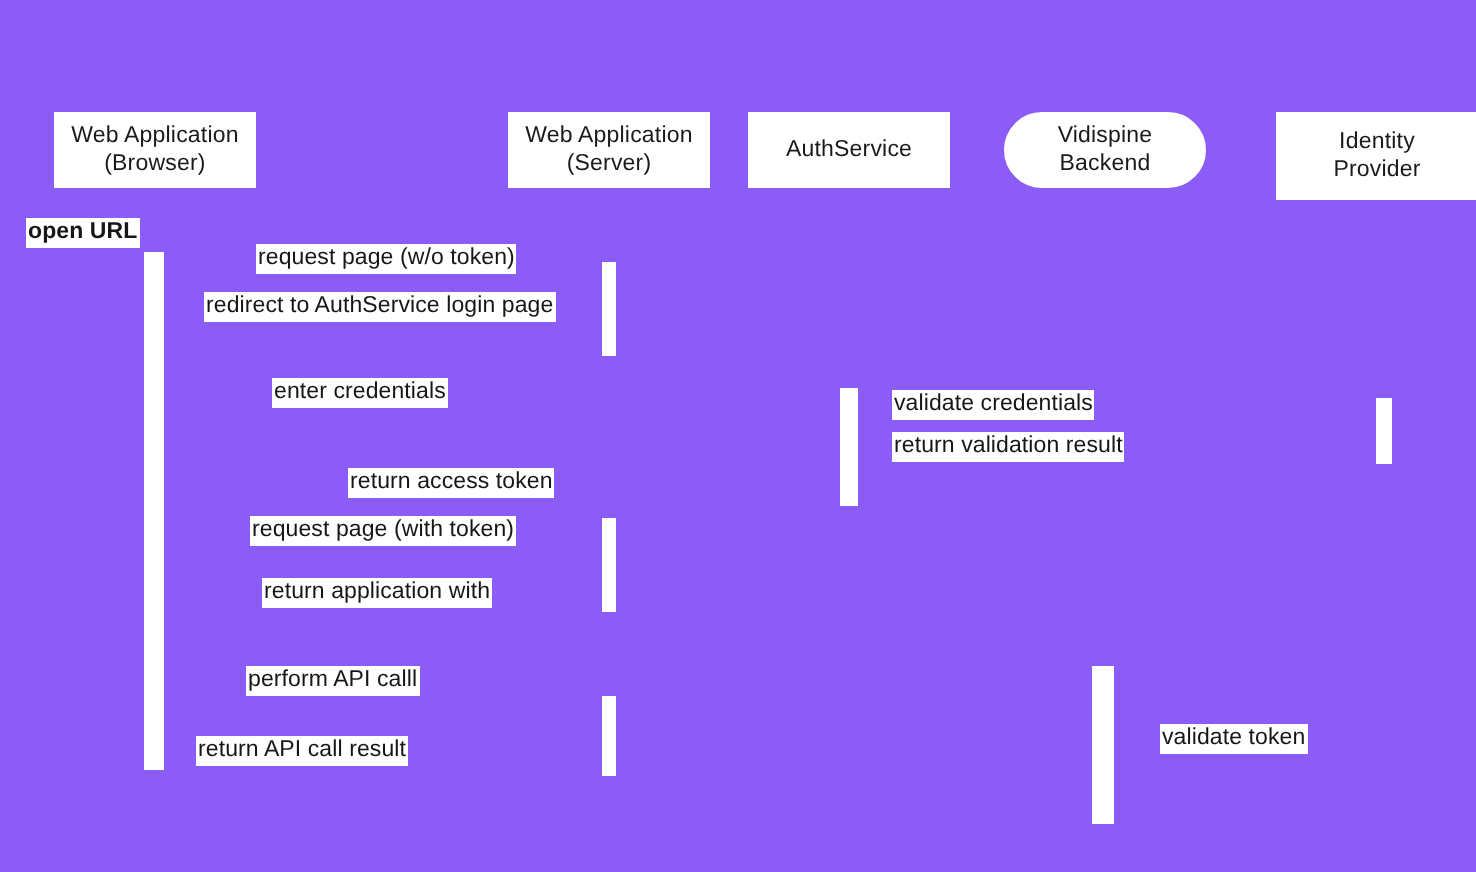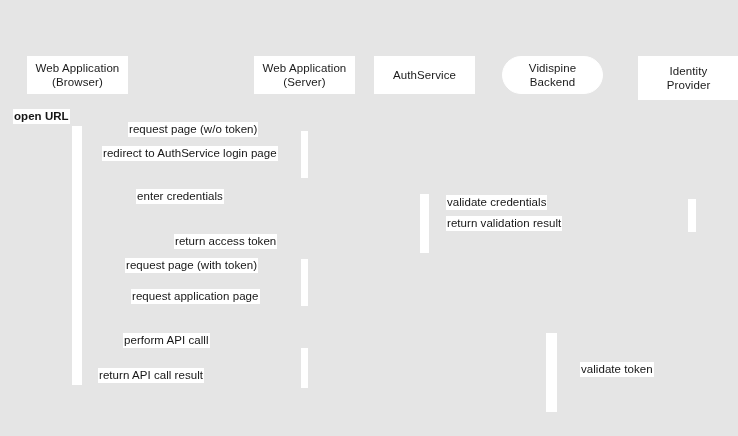--- a/index.html
+++ b/index.html
@@ -8,21 +8,21 @@
     padding: 0;
     background: #000000;
   }
   body {
     font-family: "Liberation Sans", sans-serif;
   }
   #diagram {
     position: relative;
     width: 738px;
     height: 436px;
-    background: #e5e5e5;
+    background: #8b5cf6;
     overflow: hidden;
   }
   .participant-box {
     position: absolute;
     background: #ffffff;
     color: #1a1a1a;
     border: 1px solid #ffffff;
     box-sizing: border-box;
     display: flex;
     align-items: center;
@@ -76,18 +76,18 @@
     </div>
   <div id="messages-layer">
       <div class="msg-label" style="left: 13px; top: 109px; font-weight: bold;">open URL</div>
       <div class="msg-label" style="left: 128px; top: 122px;">request page (w/o token)</div>
       <div class="msg-label" style="left: 102px; top: 146px;">redirect to AuthService login page</div>
       <div class="msg-label" style="left: 136px; top: 189px;">enter credentials</div>
       <div class="msg-label" style="left: 446px; top: 195px;">validate credentials</div>
       <div class="msg-label" style="left: 446px; top: 216px;">return validation result</div>
       <div class="msg-label" style="left: 130px; top: 234px; margin-left: 44px;">return access token</div>
       <div class="msg-label" style="left: 125px; top: 258px;">request page (with token)</div>
-      <div class="msg-label" style="left: 131px; top: 289px;">request application page</div>
+      <div class="msg-label" style="left: 131px; top: 289px;">return application with</div>
       <div class="msg-label" style="left: 98px; top: 333px; margin-left: 25px;">perform API calll</div>
       <div class="msg-label" style="left: 580px; top: 362px;">validate token</div>
       <div class="msg-label" style="left: 98px; top: 368px;">return API call result</div>
     </div>
 </div>
 
 </body></html>

